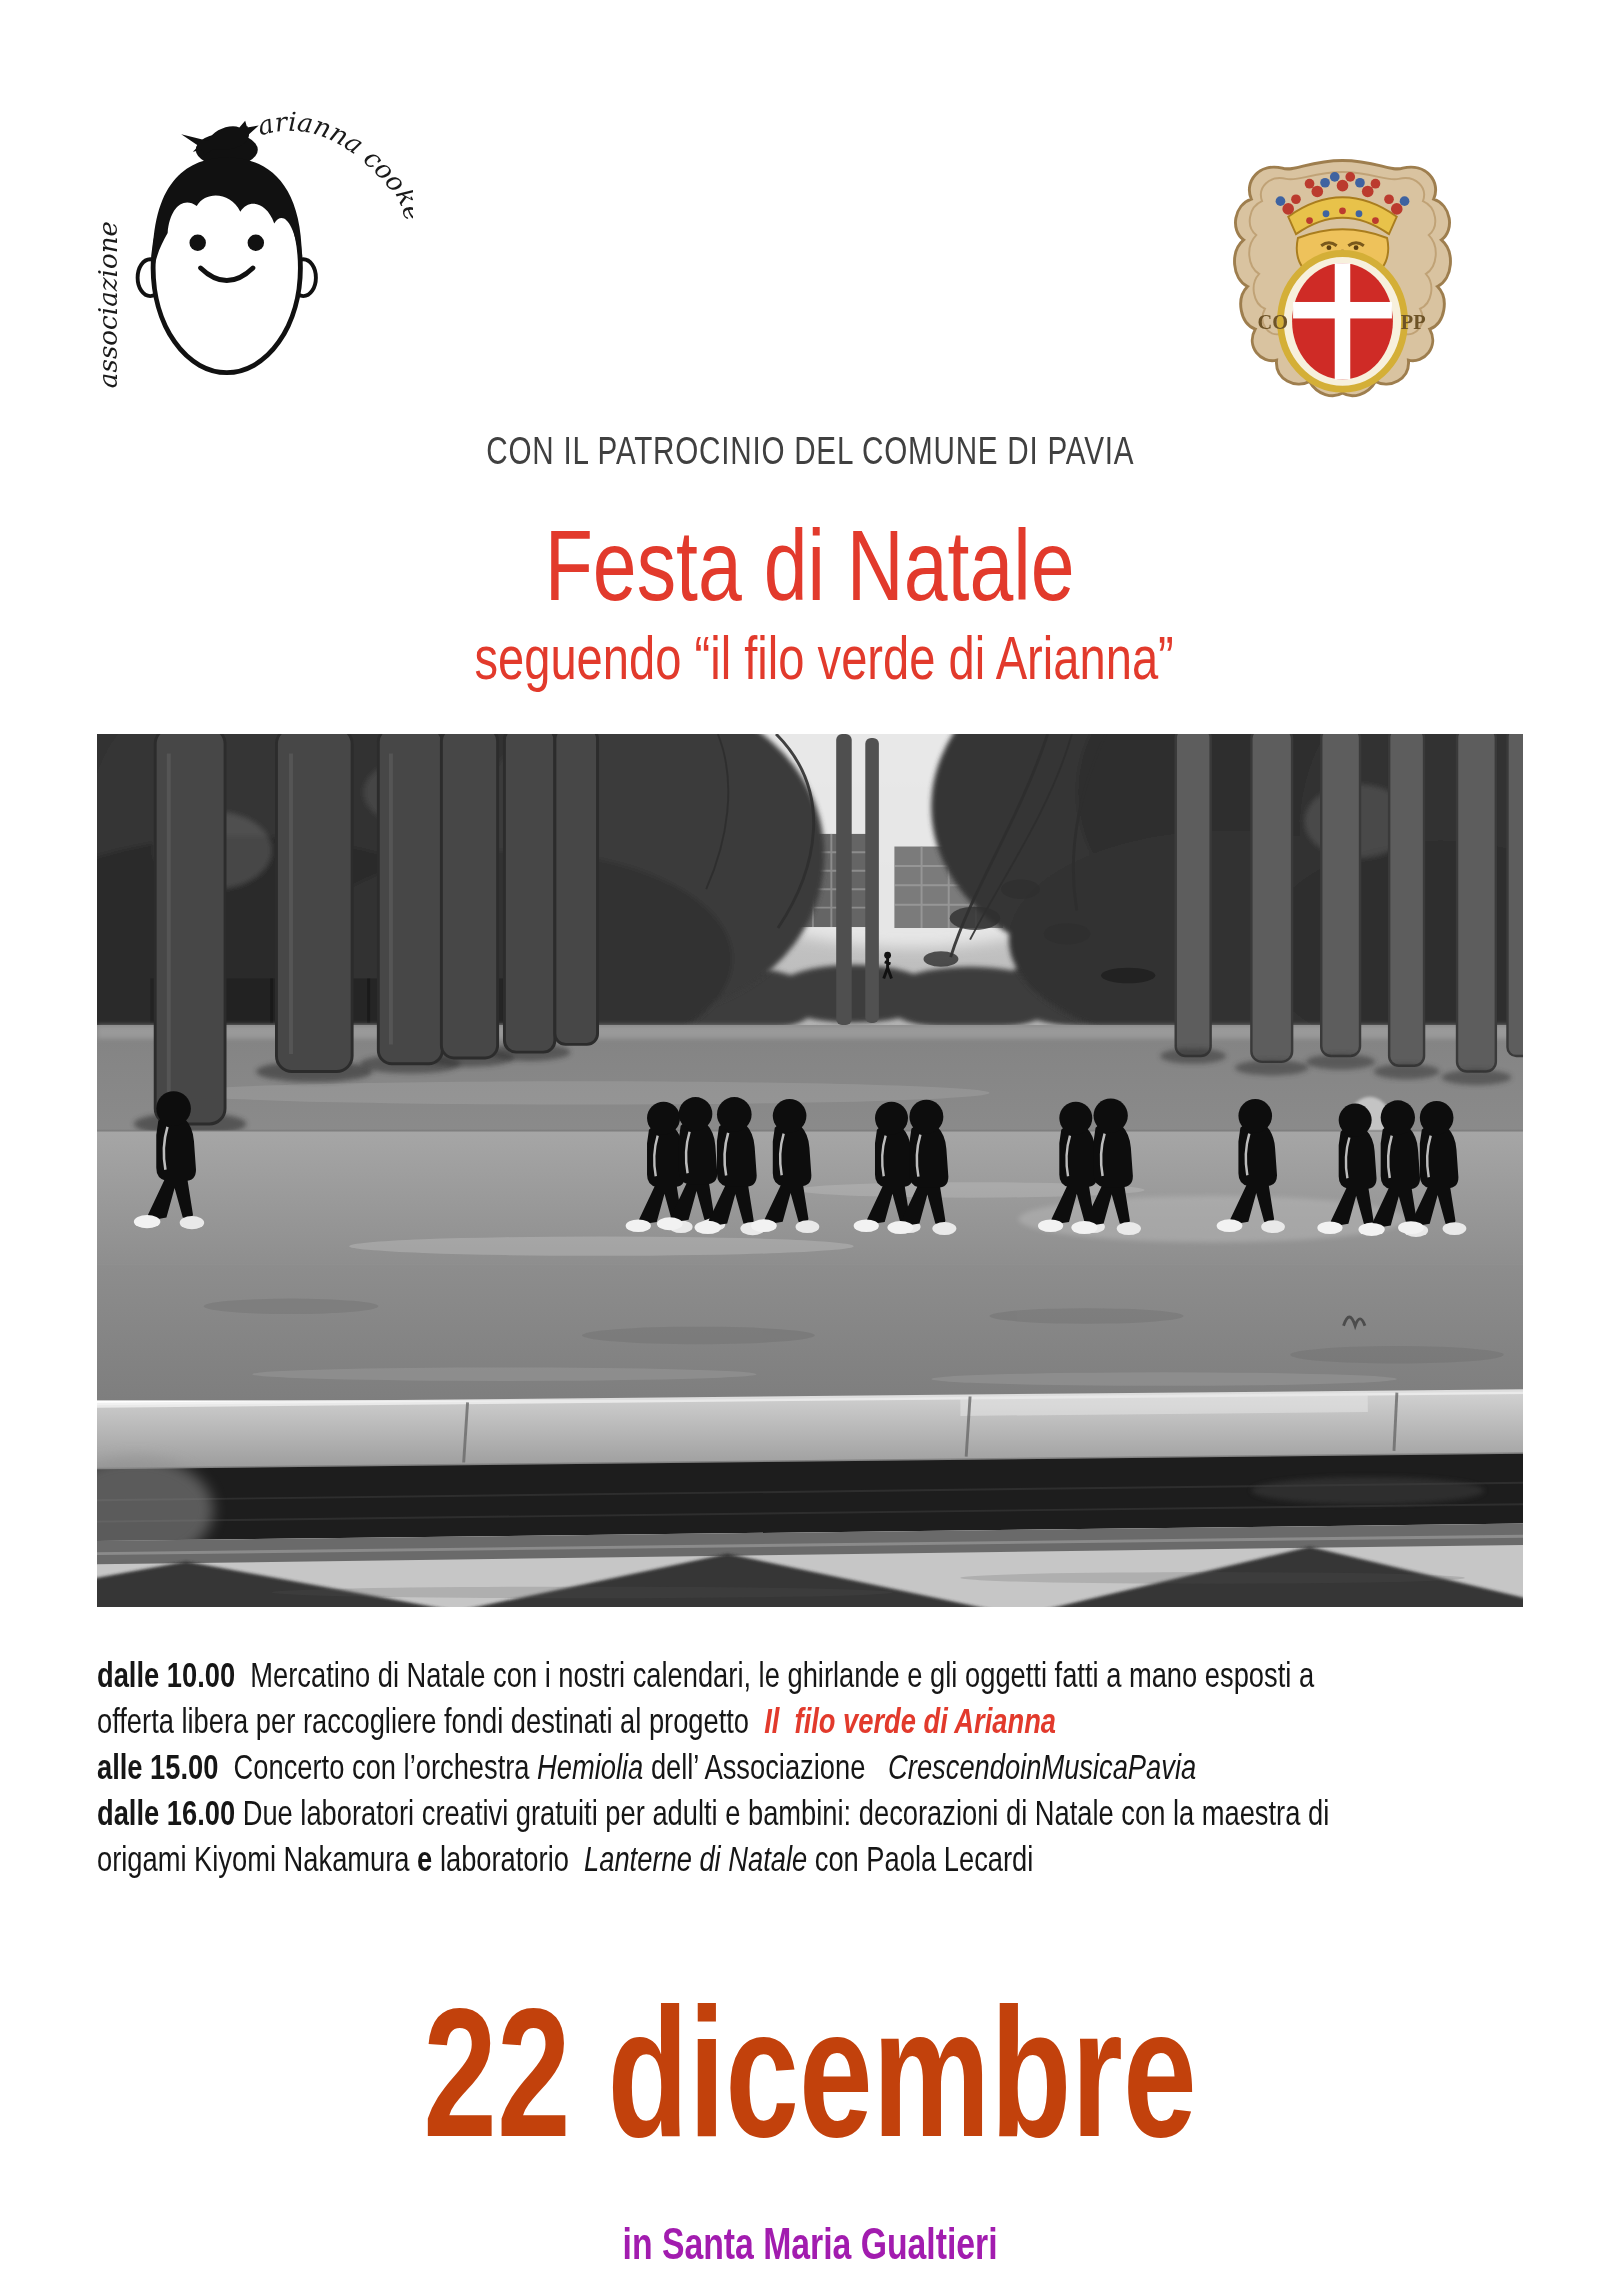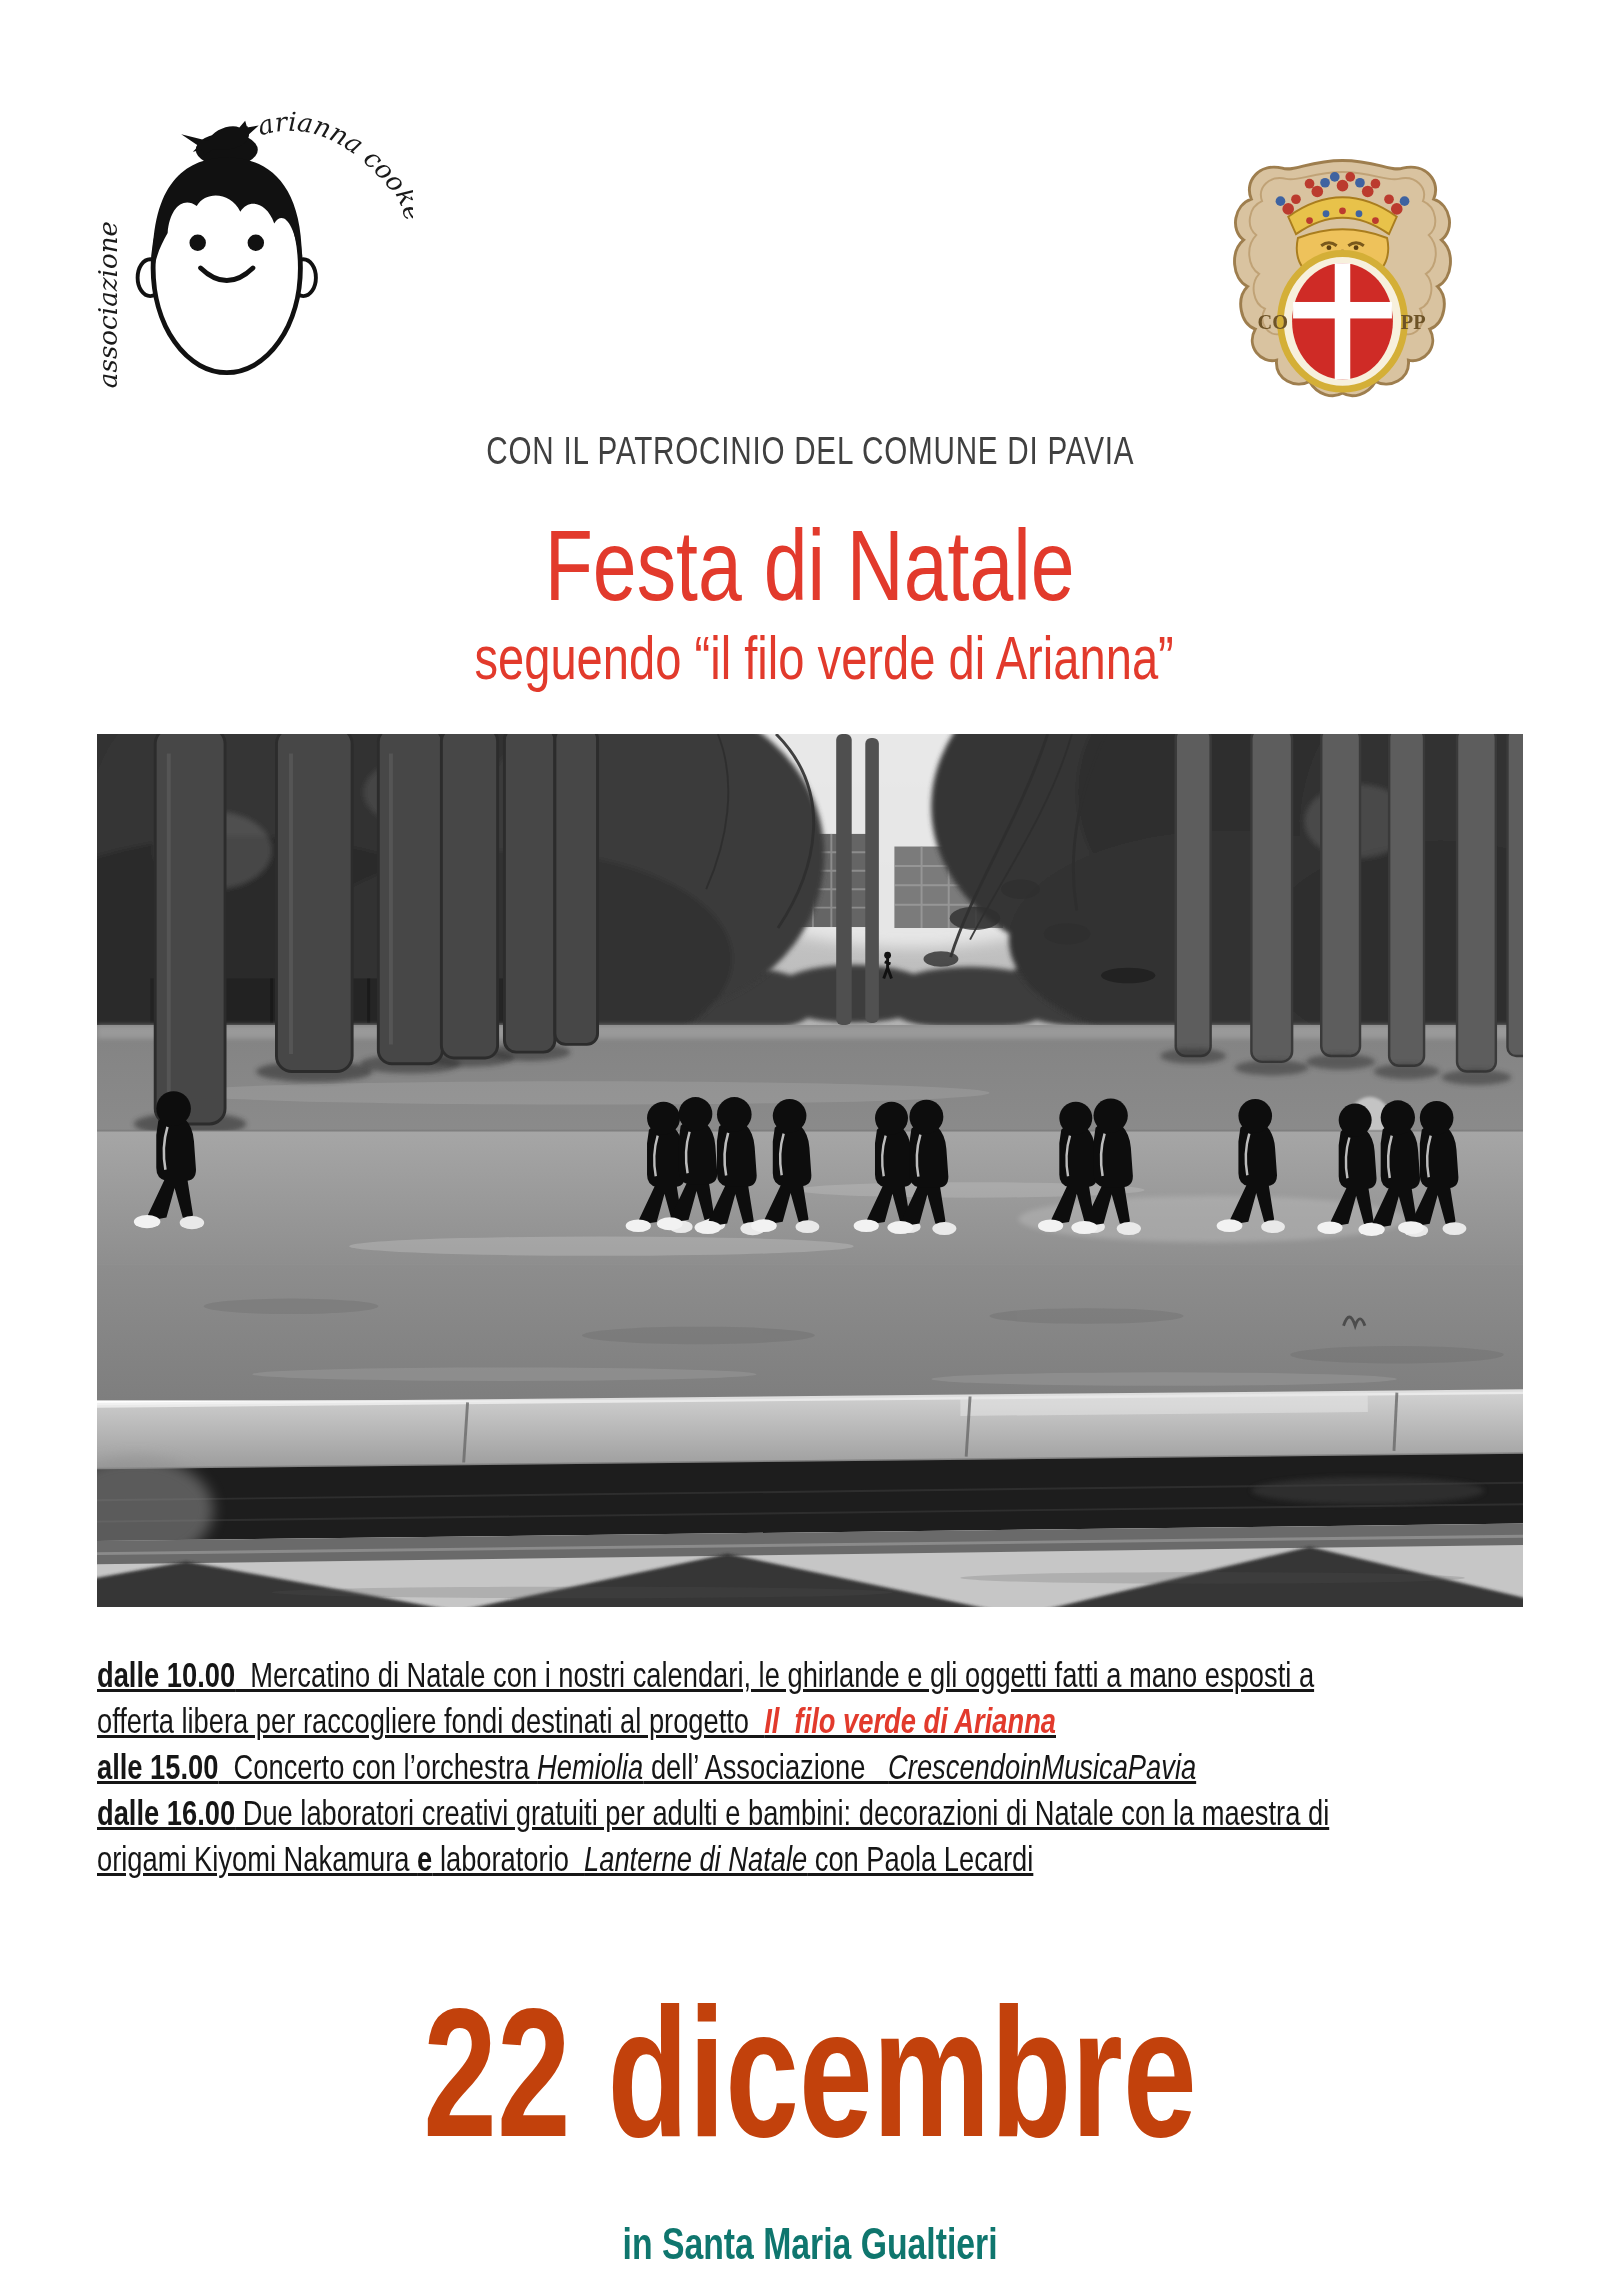--- a/index.html
+++ b/index.html
@@ -16,31 +16,31 @@
   .cond{display:inline-block;transform:scaleX(0.76);transform-origin:50% 50%;white-space:pre;}
   .patronage{left:0;top:429px;width:100%;text-align:center;
     font-size:39px;color:#404040;letter-spacing:1px;}
   .title{left:0;top:508px;width:100%;text-align:center;
     font-size:101px;font-weight:400;color:#e23a2c;margin:0;}
   .title .cond{transform:scaleX(0.78);}
   .subtitle{left:0;top:622px;width:100%;text-align:center;
     font-size:62px;color:#e23a2c;padding-left:14px;}
   .photo{left:97px;top:734px;width:1426px;height:873px;display:block;}
   
-  .schedule{left:97px;top:1652px;width:1426px;color:#161616;font-size:35px;text-decoration:underline;}
+  .schedule{left:97px;top:1652px;width:1426px;color:#161616;font-size:35px;}
   .schedule .line{height:46px;line-height:46px;white-space:pre;
     transform:scaleX(0.78);transform-origin:0 50%;}
   .b{font-weight:700;}
   .i{font-style:italic;}
   .red-bi{color:#e23a2c;font-weight:700;font-style:italic;}
   .date{left:0;top:1980px;width:100%;text-align:center;
     font-size:184px;font-weight:700;color:#c2410c;line-height:1;}
   .date .cond{transform:scaleX(0.72);}
   .venue{left:0;top:2218px;width:100%;text-align:center;
-    font-size:45px;font-weight:700;color:#0f766e;}
+    font-size:45px;font-weight:700;color:#a21caf;}
   .venue .cond{transform:scaleX(0.75);}
   .script-text{font-family:"DejaVu Serif",serif;font-style:italic;fill:#1a1a1a;}
   .crest-letters{font-family:"Liberation Serif",serif;font-weight:700;fill:#6d5327;}
 </style>
 </head>
 <body>
 
 <div class="poster">
 
   <svg class="abs assoc-logo" viewBox="0 0 335 290">

